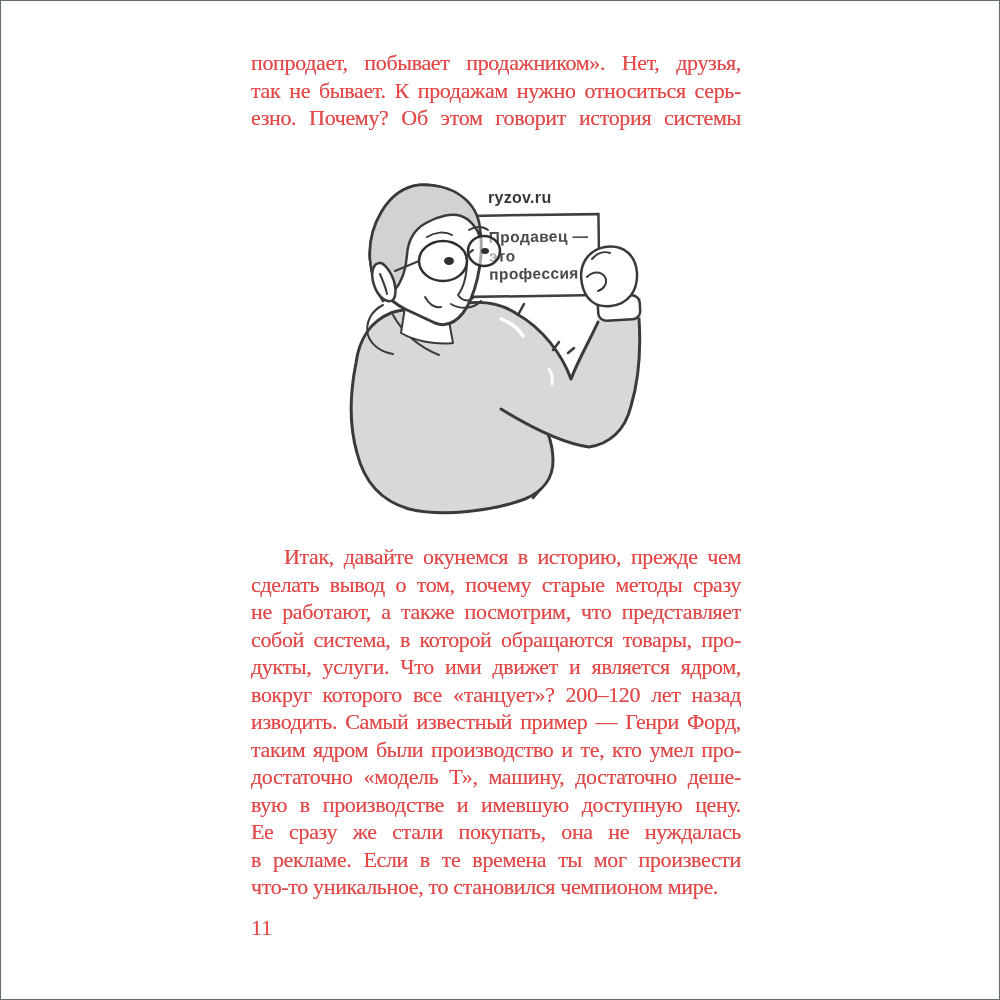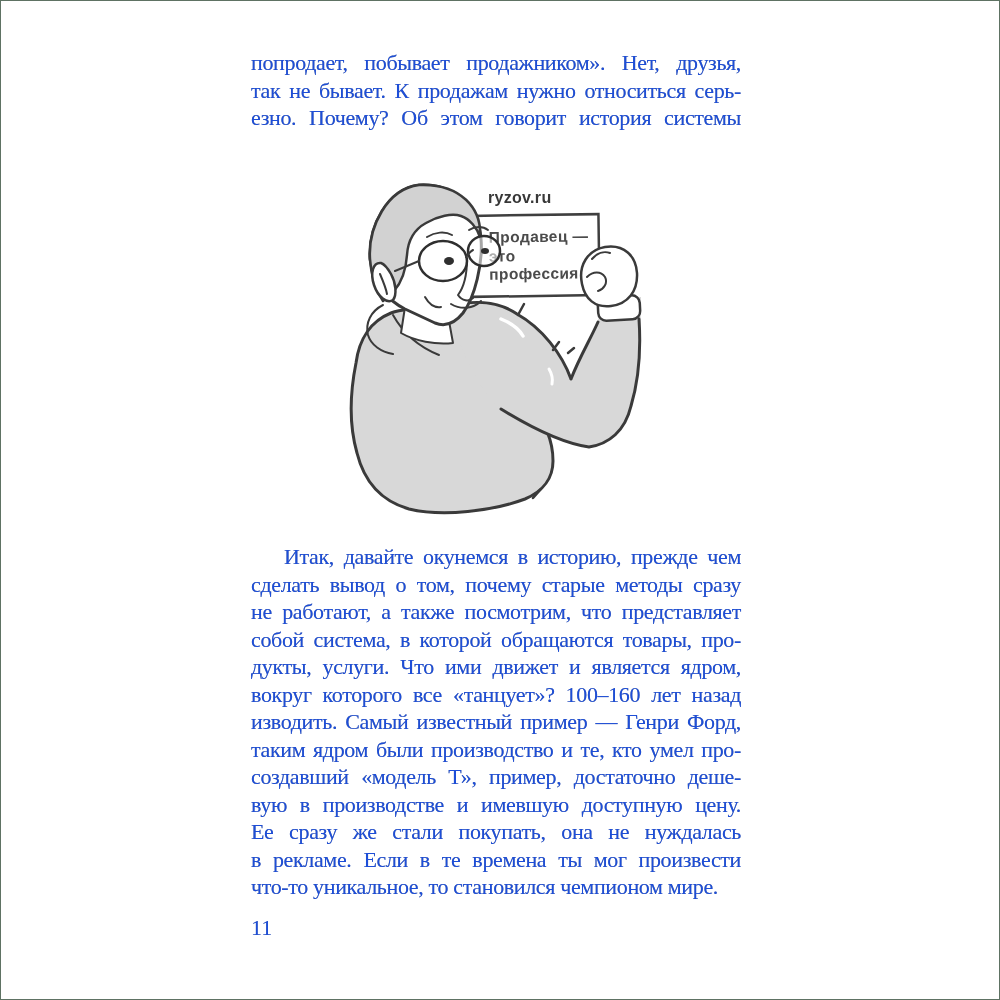--- a/index.html
+++ b/index.html
@@ -3,21 +3,21 @@
 <meta charset="utf-8">
 <style>
   html,body{margin:0;padding:0;background:#fff;}
   .page{
     position:relative;
     width:998px;height:998px;
     border:1px solid #5e7263;
     background:#ffffff;
     overflow:hidden;
     font-family:"Liberation Serif", serif;
-    color:#1d4ed8;
+    color:#ef4444;
   }
   .para{
     position:absolute;
     left:250px;width:490px;
     font-size:22px;
     line-height:27.5px;
     letter-spacing:-0.35px;
     text-shadow:0 0 0.5px rgba(40,40,40,0.45);
   }
   .p1{top:48px;}
@@ -117,24 +117,24 @@
 
     <path d="M 517,314 L 523,303 M 552,349 L 558,341 M 567,352 L 573,347 M 532,497 L 540,488" fill="none" stroke="#3a3a3a" stroke-width="2.5" stroke-linecap="round"></path>
   </svg>
 
   <div class="para p2">
     <div class="line indent">Итак, давайте окунемся в историю, прежде чем</div>
     <div class="line">сделать вывод о том, почему старые методы сразу</div>
     <div class="line">не работают, а также посмотрим, что представляет</div>
     <div class="line">собой система, в которой обращаются товары, про-</div>
     <div class="line">дукты, услуги. Что ими движет и является ядром,</div>
-    <div class="line">вокруг которого все «танцует»? 100–160 лет назад</div>
+    <div class="line">вокруг которого все «танцует»? 200–120 лет назад</div>
     <div class="line">изводить. Самый известный пример — Генри Форд,</div>
     <div class="line">таким ядром были производство и те, кто умел про-</div>
-    <div class="line">создавший «модель Т», пример, достаточно деше-</div>
+    <div class="line">достаточно «модель Т», машину, достаточно деше-</div>
     <div class="line">вую в производстве и имевшую доступную цену.</div>
     <div class="line">Ее сразу же стали покупать, она не нуждалась</div>
     <div class="line">в рекламе. Если в те времена ты мог произвести</div>
     <div class="line last">что-то уникальное, то становился чемпионом мире.</div>
   </div>
 
   <div class="page-number">11</div>
 
 </div>
 

